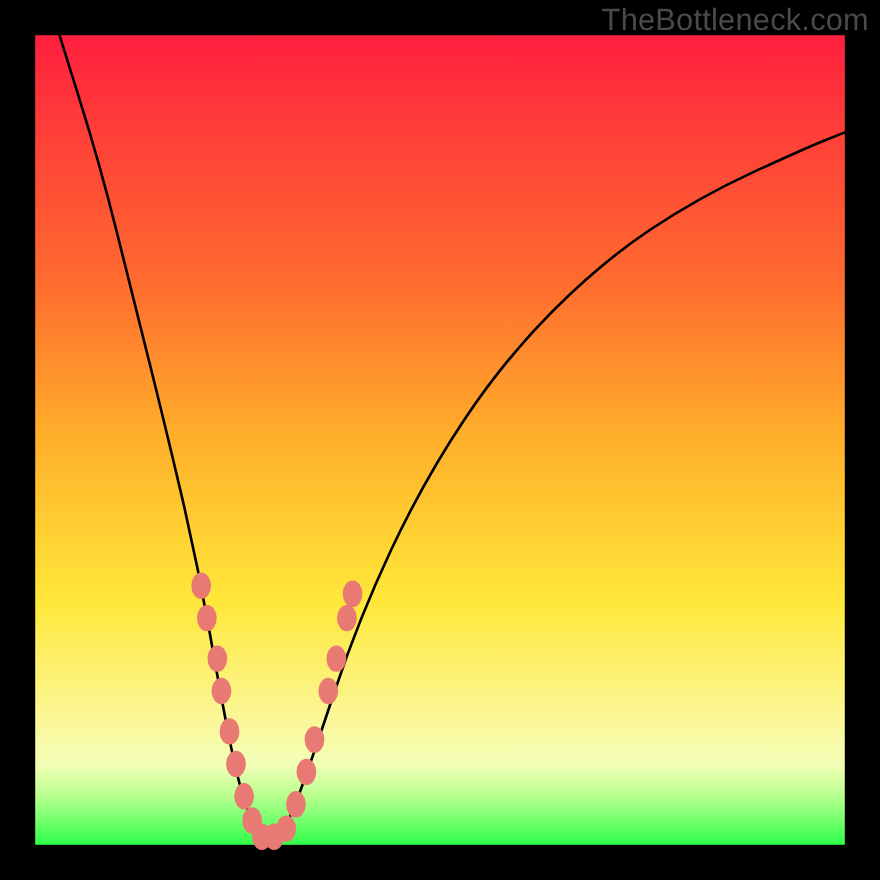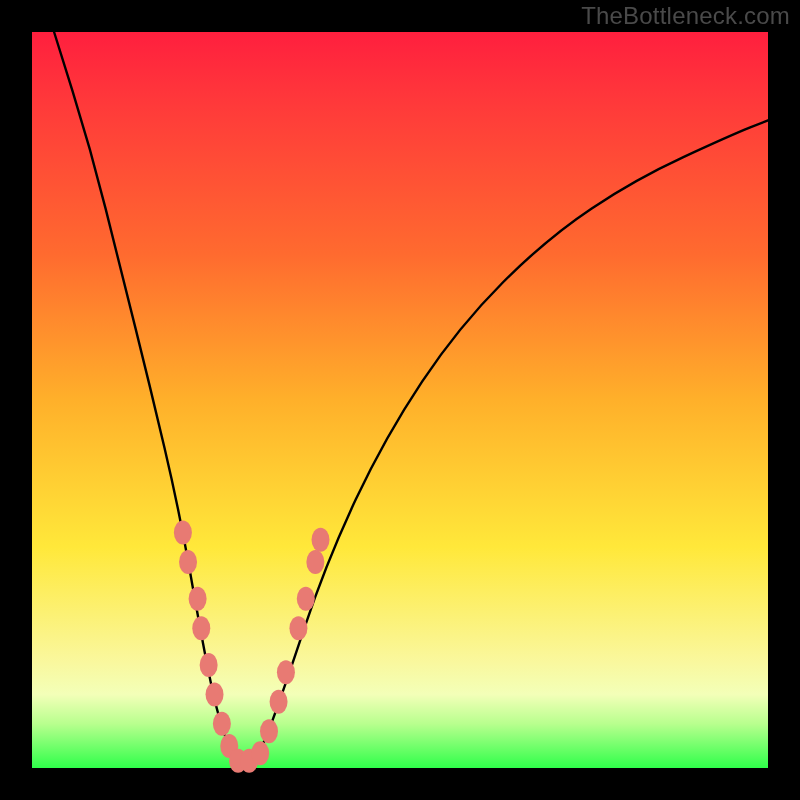--- a/index.html
+++ b/index.html
@@ -35,21 +35,21 @@
       #f3ffb8 90%,
       #b8ff8e 94%,
       #2fff4a 100%
     );
   }
   .watermark {
     position: absolute;
     top: 2px;
     right: 10px;
     color: #4a4a4a;
-    font-size: 24px;
+    font-size: 28px;
     font-weight: 500;
     letter-spacing: 0.2px;
     user-select: none;
   }
   svg.curve {
     position: absolute;
     left: 0;
     top: 0;
     width: 736px;
     height: 736px;

